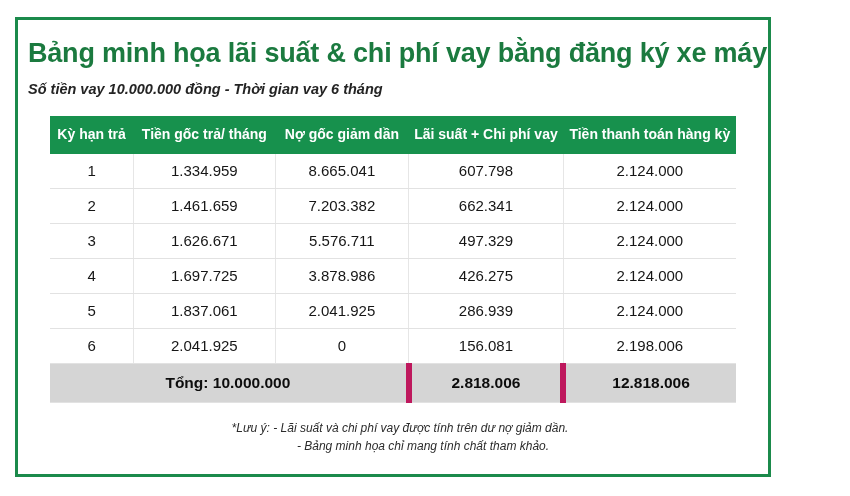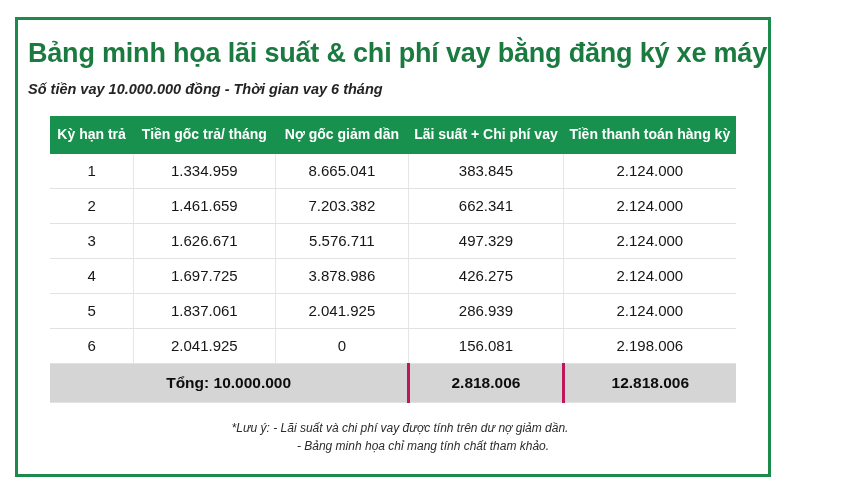--- a/index.html
+++ b/index.html
@@ -96,21 +96,21 @@
   }
   table.rate-table tbody td:last-child { border-right: none; }
   table.rate-table tbody tr:last-of-type td { border-bottom: 1px solid #e2e2e2; }
 
   table.rate-table tr.total-row td {
     background: #d5d5d5;
     font-weight: bold;
     font-size: 15.5px;
     color: #0d0d0d;
     border-bottom: none;
-    border-right: 3px solid #be185d;
+    border-right: 6px solid #be185d;
     padding: 9px 4px;
   }
   table.rate-table tr.total-row td:last-child { border-right: none; }
   table.rate-table tr.total-row td.total-label {
     text-align: center;
   }
 
   .notes {
     padding: 16px 12px 0 26px;
     font-size: 12px;
@@ -148,21 +148,21 @@
             <th>Nợ gốc giảm dần</th>
             <th>Lãi suất + Chi phí vay</th>
             <th>Tiền thanh toán hàng kỳ</th>
           </tr>
         </thead>
         <tbody>
           <tr>
             <td>1</td>
             <td>1.334.959</td>
             <td>8.665.041</td>
-            <td>383.845</td>
+            <td>607.798</td>
             <td>2.124.000</td>
           </tr>
           <tr>
             <td>2</td>
             <td>1.461.659</td>
             <td>7.203.382</td>
             <td>662.341</td>
             <td>2.124.000</td>
           </tr>
           <tr>

